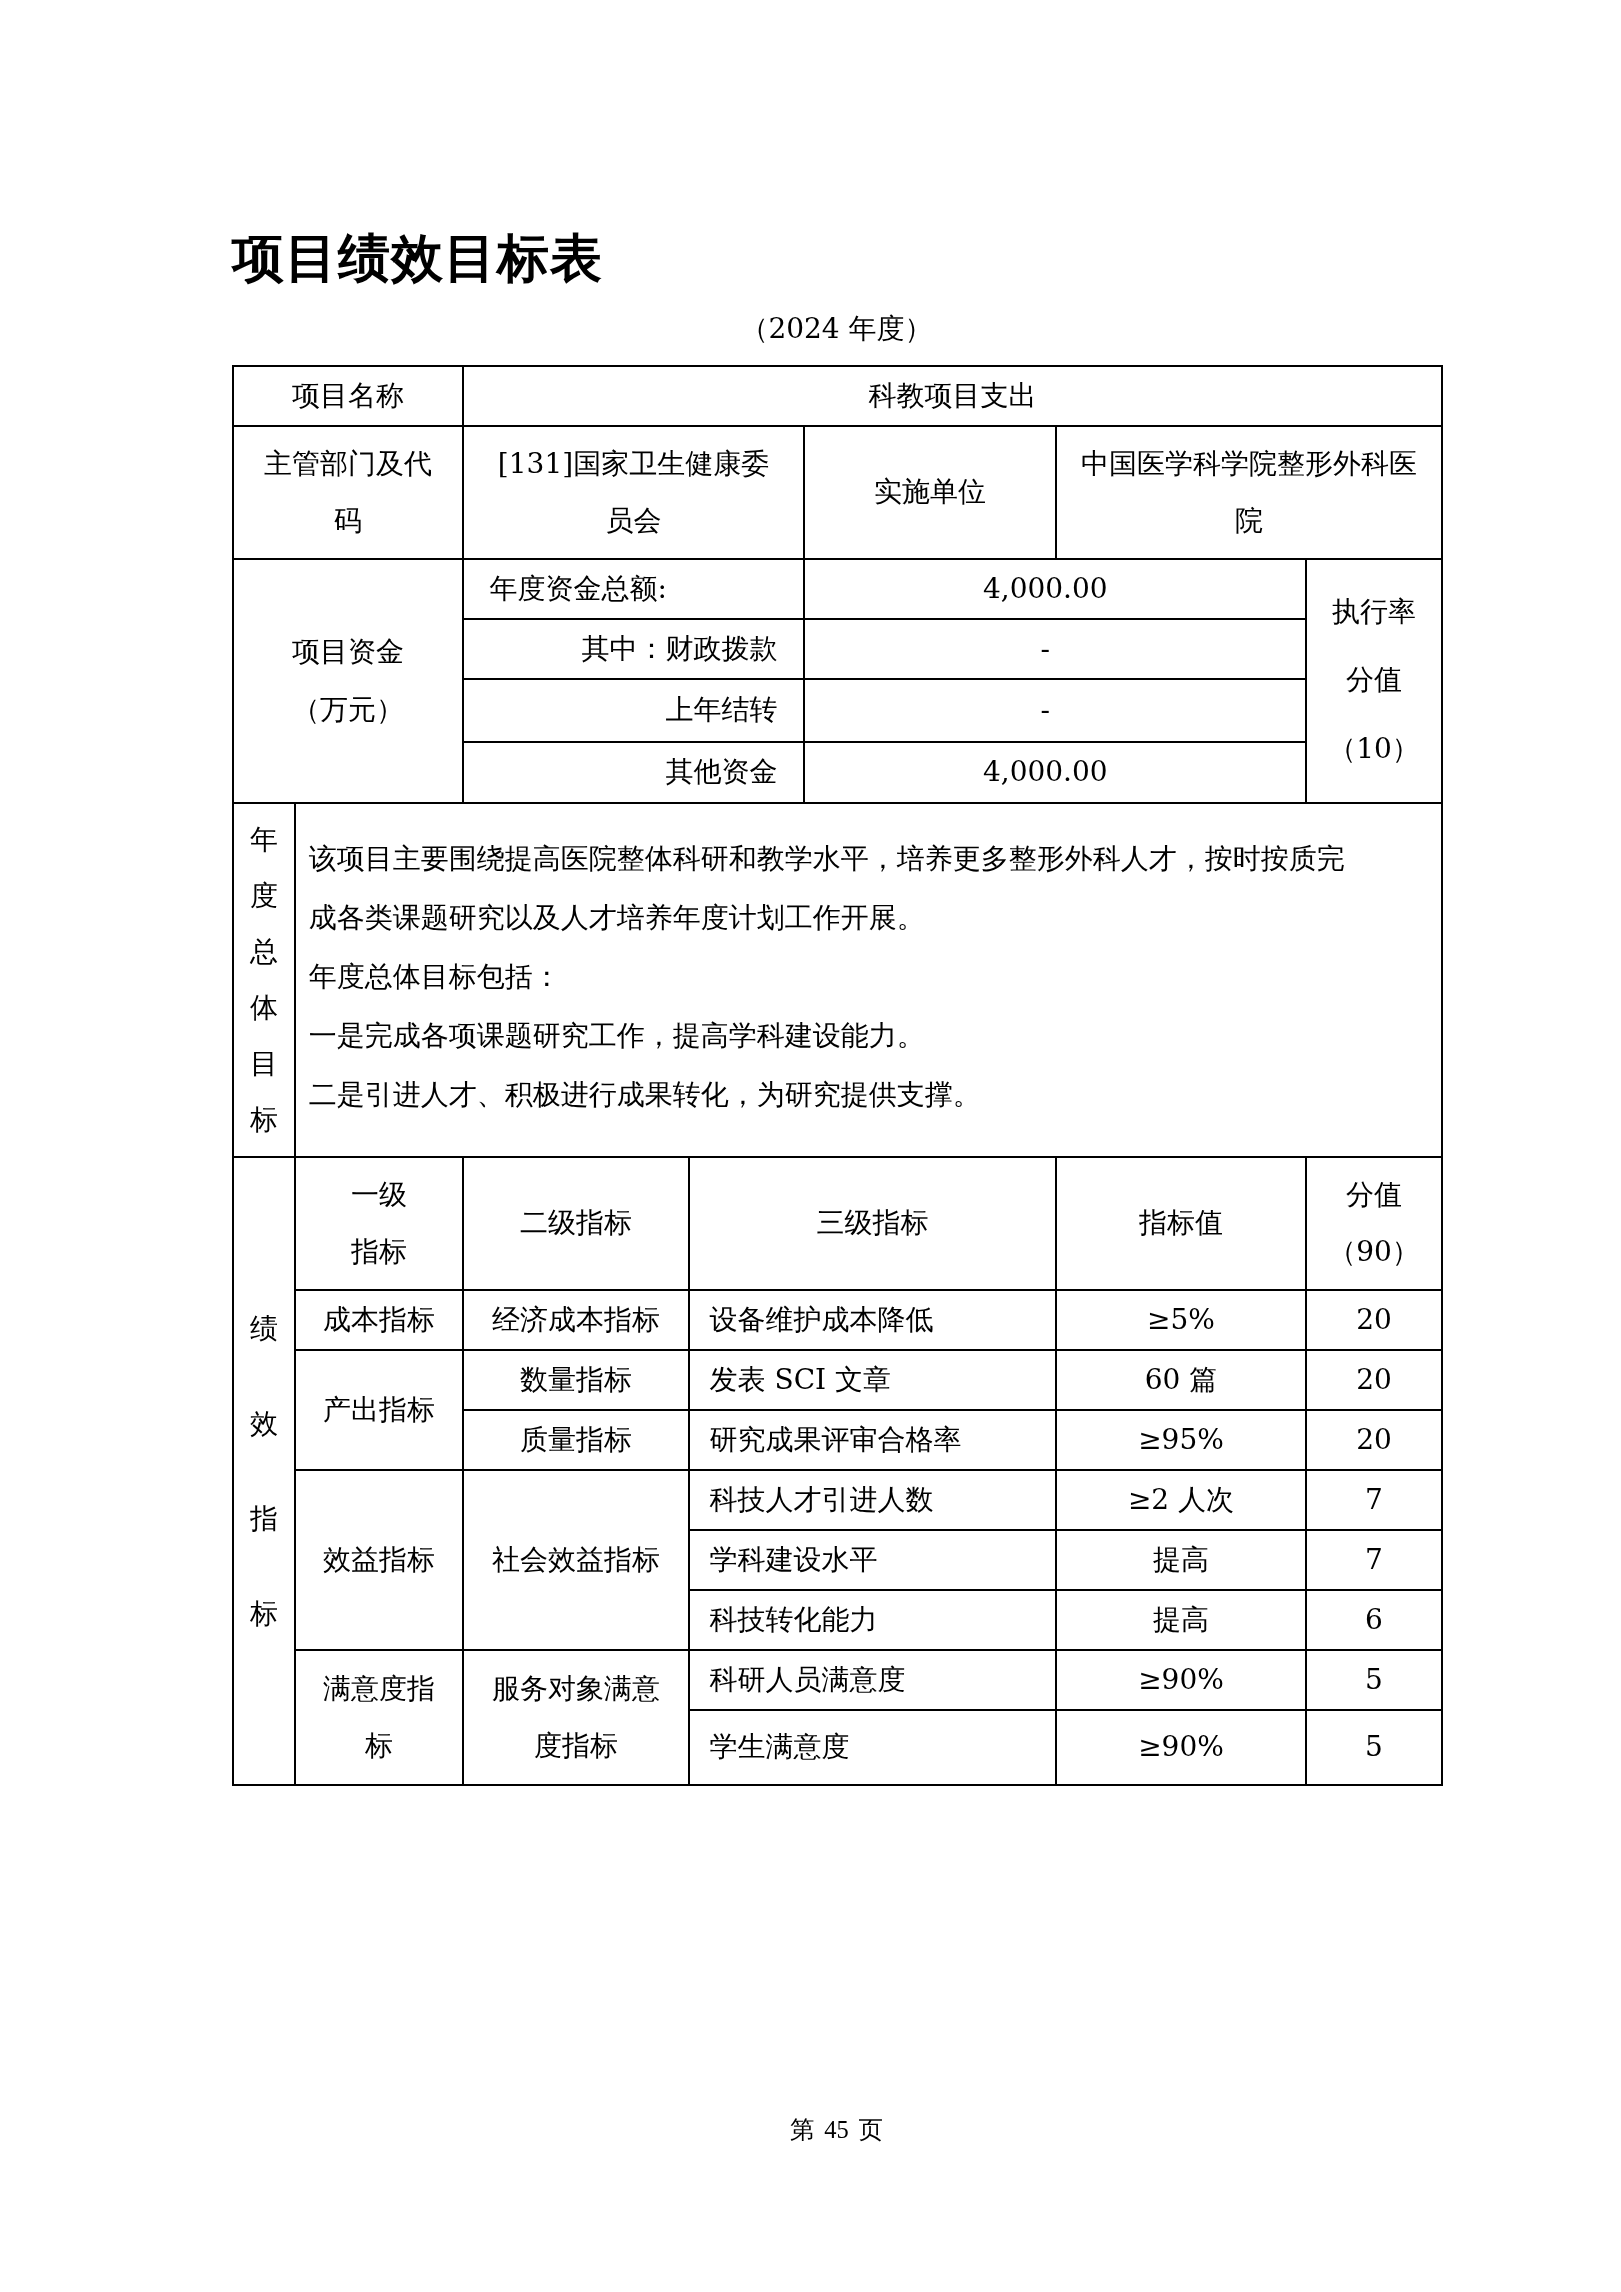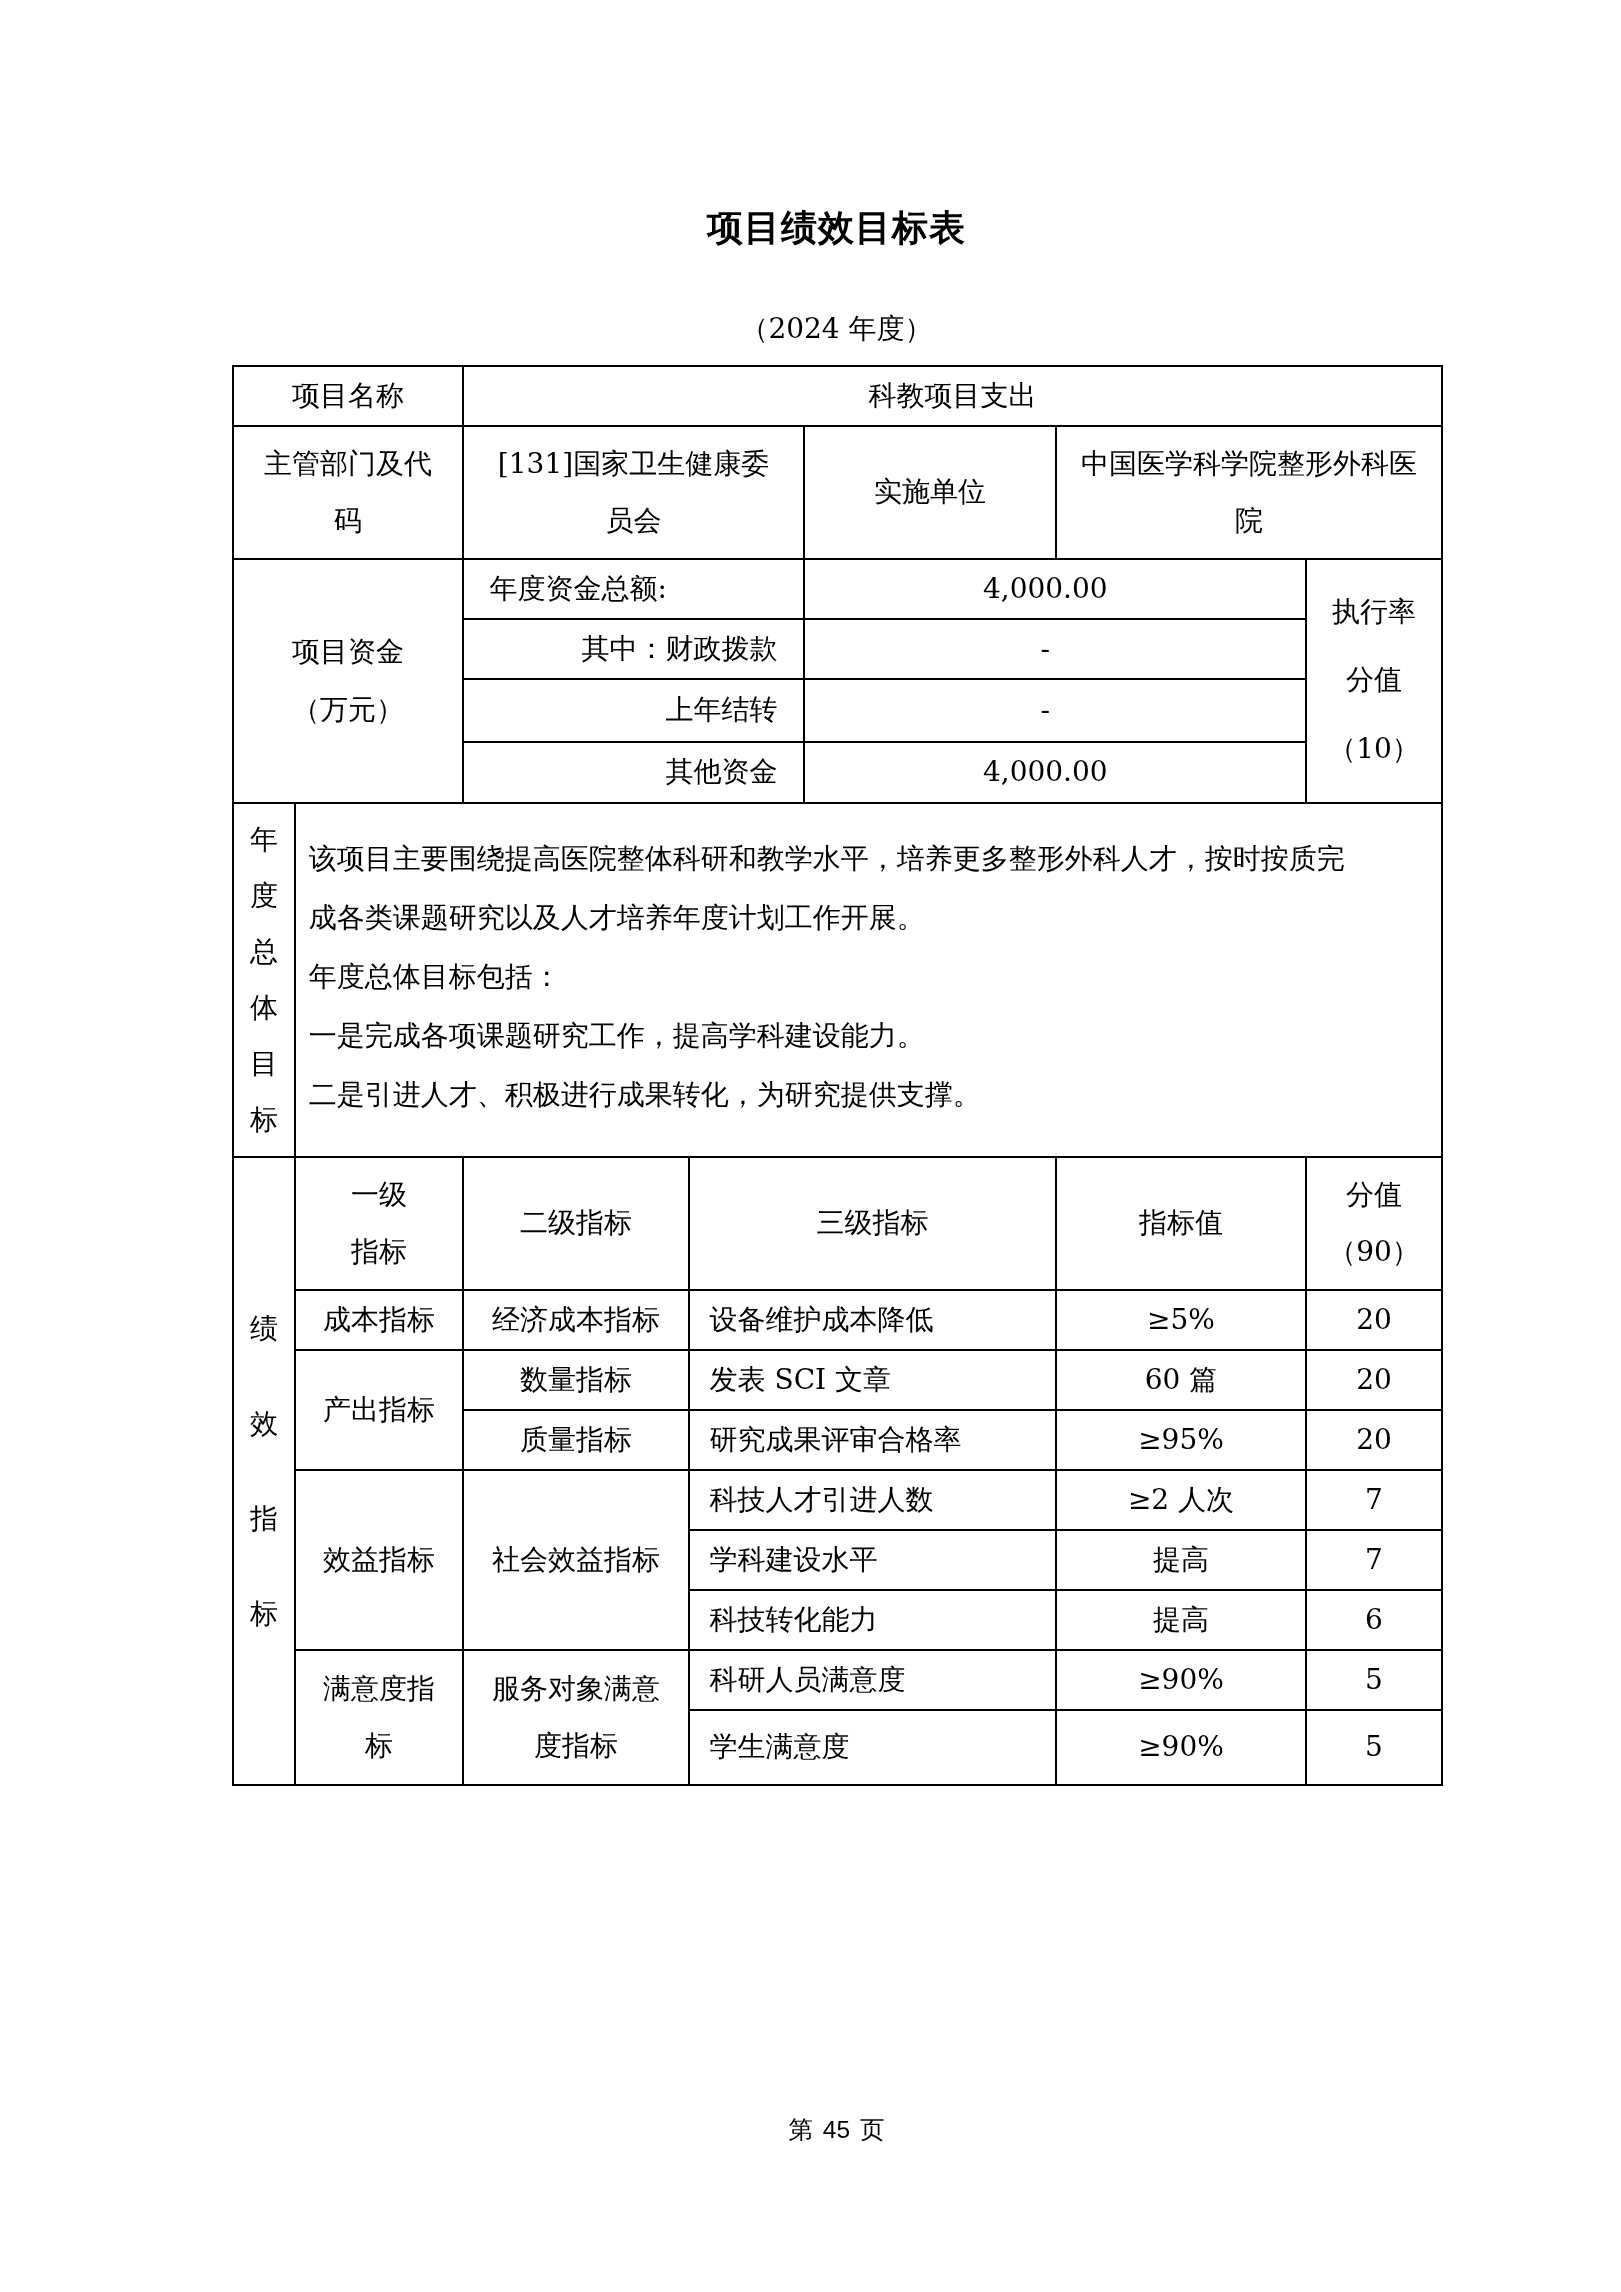--- a/index.html
+++ b/index.html
@@ -7,25 +7,25 @@
     position: relative;
     width: 1621px;
     height: 2293px;
     background: #ffffff;
     color: #000000;
     font-family: "DejaVu Serif", "Liberation Serif", serif;
     overflow: hidden;
   }
   .doc-title {
     position: absolute;
-    top: 204px; left: 232px; width: 1209px;
-    text-align: center;
+    top: 224px; left: 232px; width: 1209px;
+    text-align: left;
     font-family: "Liberation Sans", "DejaVu Sans", sans-serif;
     font-weight: 700;
-    font-size: 36px;
+    font-size: 52px;
     letter-spacing: 1px;
   }
   .doc-subtitle {
     position: absolute;
     top: 310px; left: 232px; width: 1209px;
     text-align: center;
     font-size: 28px;
   }
   table.main-table {
     position: absolute;
@@ -75,21 +75,21 @@
   .exec { line-height: 2.45; margin-top: 48px; }
   .goal-cell { vertical-align: top; padding: 25.5px 13.7px 9.8px 12.7px; }
   .goal-line { line-height: 59px; white-space: nowrap; }
   .doc-footer {
     position: absolute;
     top: 2113px; left: 232px; width: 1209px;
     text-align: center;
     font-size: 24.5px;
   }
   .pagenum {
-    font-family: Liberation Sans, sans-serif;
+    font-family: Liberation Serif, serif;
     margin: 0 9.8px;
   }
 </style>
 </head>
 <body>
 
 <div class="page">
 
   <div class="doc-title">项目绩效目标表</div>
   <div class="doc-subtitle">（2024 年度）</div>

